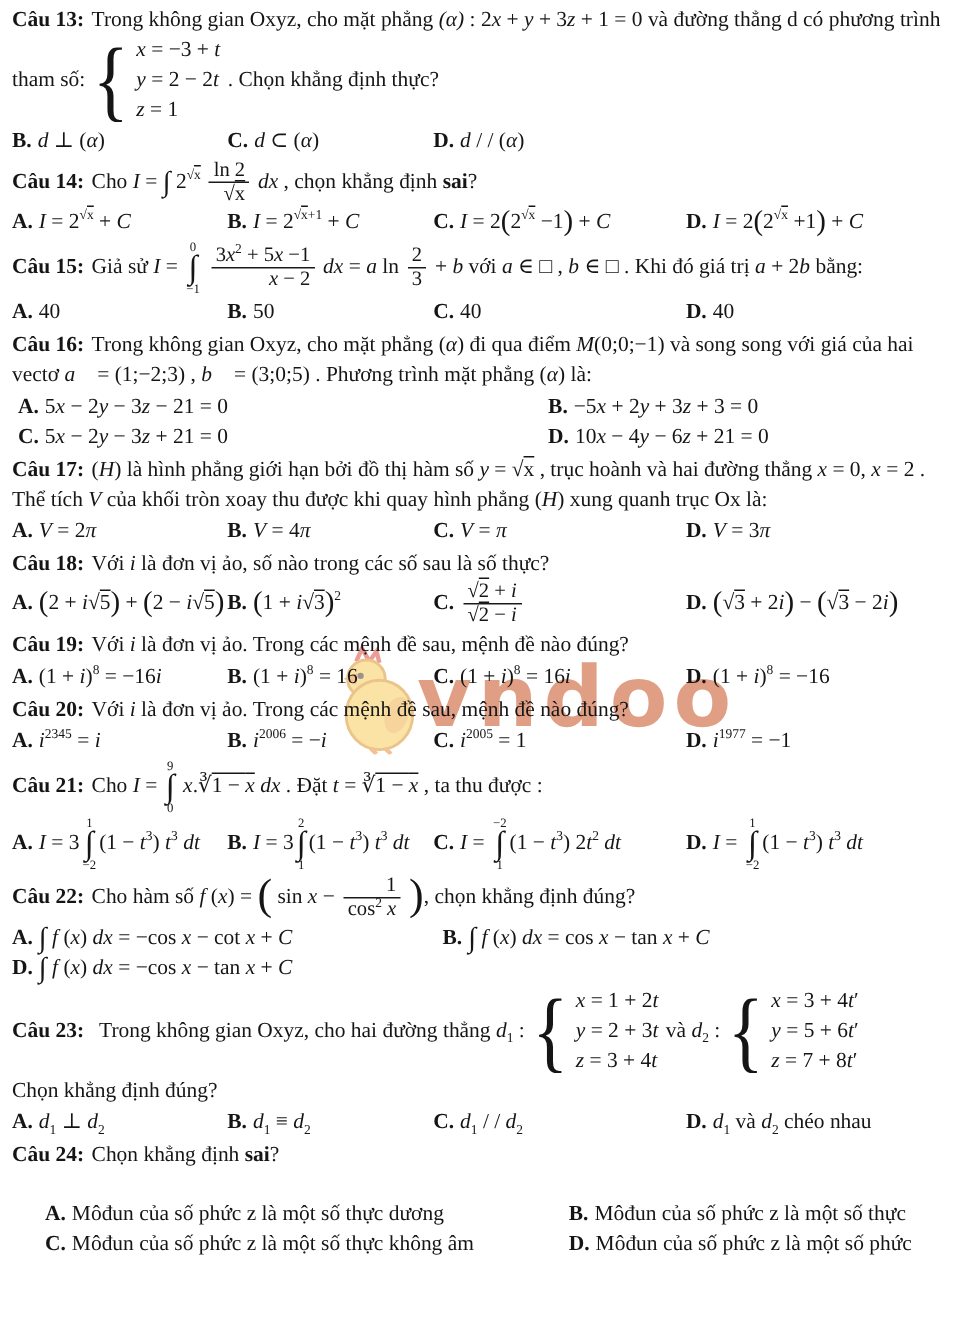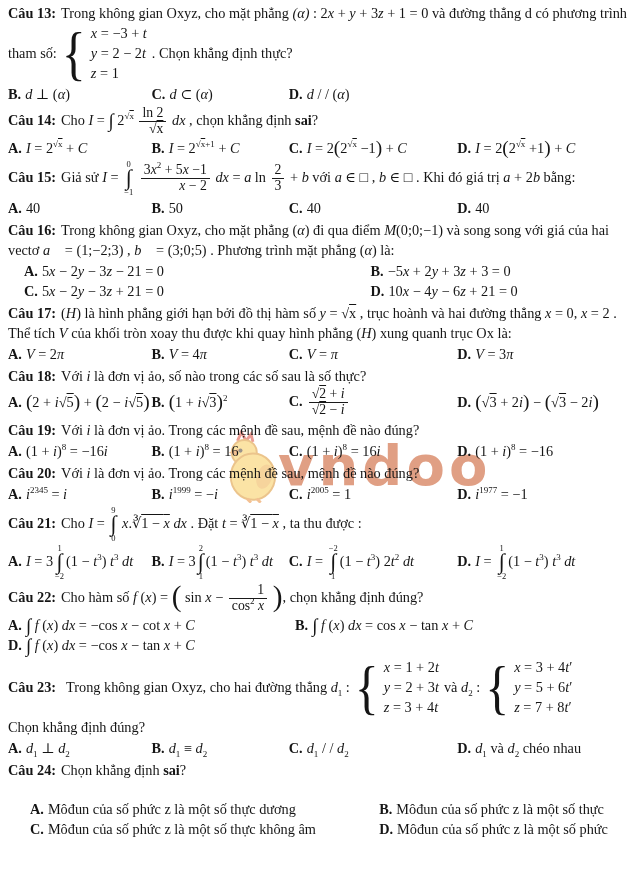--- a/index.html
+++ b/index.html
@@ -30,21 +30,21 @@
   bp{font-size:1.35em;line-height:0;vertical-align:-1px;font-style:normal;}
   bpx{font-size:2.05em;line-height:0;vertical-align:-4px;font-weight:300;font-style:normal;}
   
   .sysrow{display:flex;align-items:center;white-space:nowrap;line-height:normal;gap:5px;}
   .brace{font-size:50px;line-height:0.9;transform:scaleY(1.2);display:inline-block;font-weight:400;}
   .syslines{display:inline-block;text-align:left;}
   .sline{display:block;line-height:20px;}
   
   .opts{display:grid;line-height:20px;align-items:center;white-space:nowrap;margin:1px 0;}
   .c4{grid-template-columns:23% 22% 27% 28%;}
-  .c2a{margin-left:16px;grid-template-columns:57% 43%;}
+  .c2a{margin-left:4px;grid-template-columns:57% 43%;}
   .c2b{grid-template-columns:46% 54%;}
   .c2c{margin-left:22px;grid-template-columns:58% 42%;margin-top:19px;}
   .ok{font-weight:bold;margin-right:4px;}
   
   .wm{position:absolute;left:224px;top:410px;width:270px;height:112px;display:flex;align-items:center;z-index:0;opacity:0.5;}
   .wm-text{font-family:"DejaVu Sans","Liberation Sans",sans-serif;font-weight:bold;font-size:56px;color:#c2410c;letter-spacing:4px;line-height:1;}
 </style>
 </head>
 <body>
 
@@ -143,21 +143,21 @@
     <span class="opt"><b class="ok">B.</b><span>(1 + <i>i</i>)<sup>8</sup> = 16</span></span>
     <span class="opt"><b class="ok">C.</b><span>(1 + <i>i</i>)<sup>8</sup> = 16<i>i</i></span></span>
     <span class="opt"><b class="ok">D.</b><span>(1 + <i>i</i>)<sup>8</sup> = −16</span></span>
   </div>
 </div>
 
 <div class="q">
   <div class="line"><b class="ql">Câu 20:</b><span>Với  <i>i</i>  là đơn vị ảo. Trong các mệnh đề sau, mệnh đề nào đúng?</span></div>
   <div class="opts c4">
     <span class="opt"><b class="ok">A.</b><span><i>i</i><sup>2345</sup> = <i>i</i></span></span>
-    <span class="opt"><b class="ok">B.</b><span><i>i</i><sup>1999</sup> = −<i>i</i></span></span>
+    <span class="opt"><b class="ok">B.</b><span><i>i</i><sup>2006</sup> = −<i>i</i></span></span>
     <span class="opt"><b class="ok">C.</b><span><i>i</i><sup>2005</sup> = 1</span></span>
     <span class="opt"><b class="ok">D.</b><span><i>i</i><sup>1977</sup> = −1</span></span>
   </div>
 </div>
 
 <div class="q">
   <div class="line"><b class="ql">Câu 21:</b><span>Cho <i>I</i> = <itg>
           <iu>9</iu>
           <is>∫</is>
           <il>0</il>

